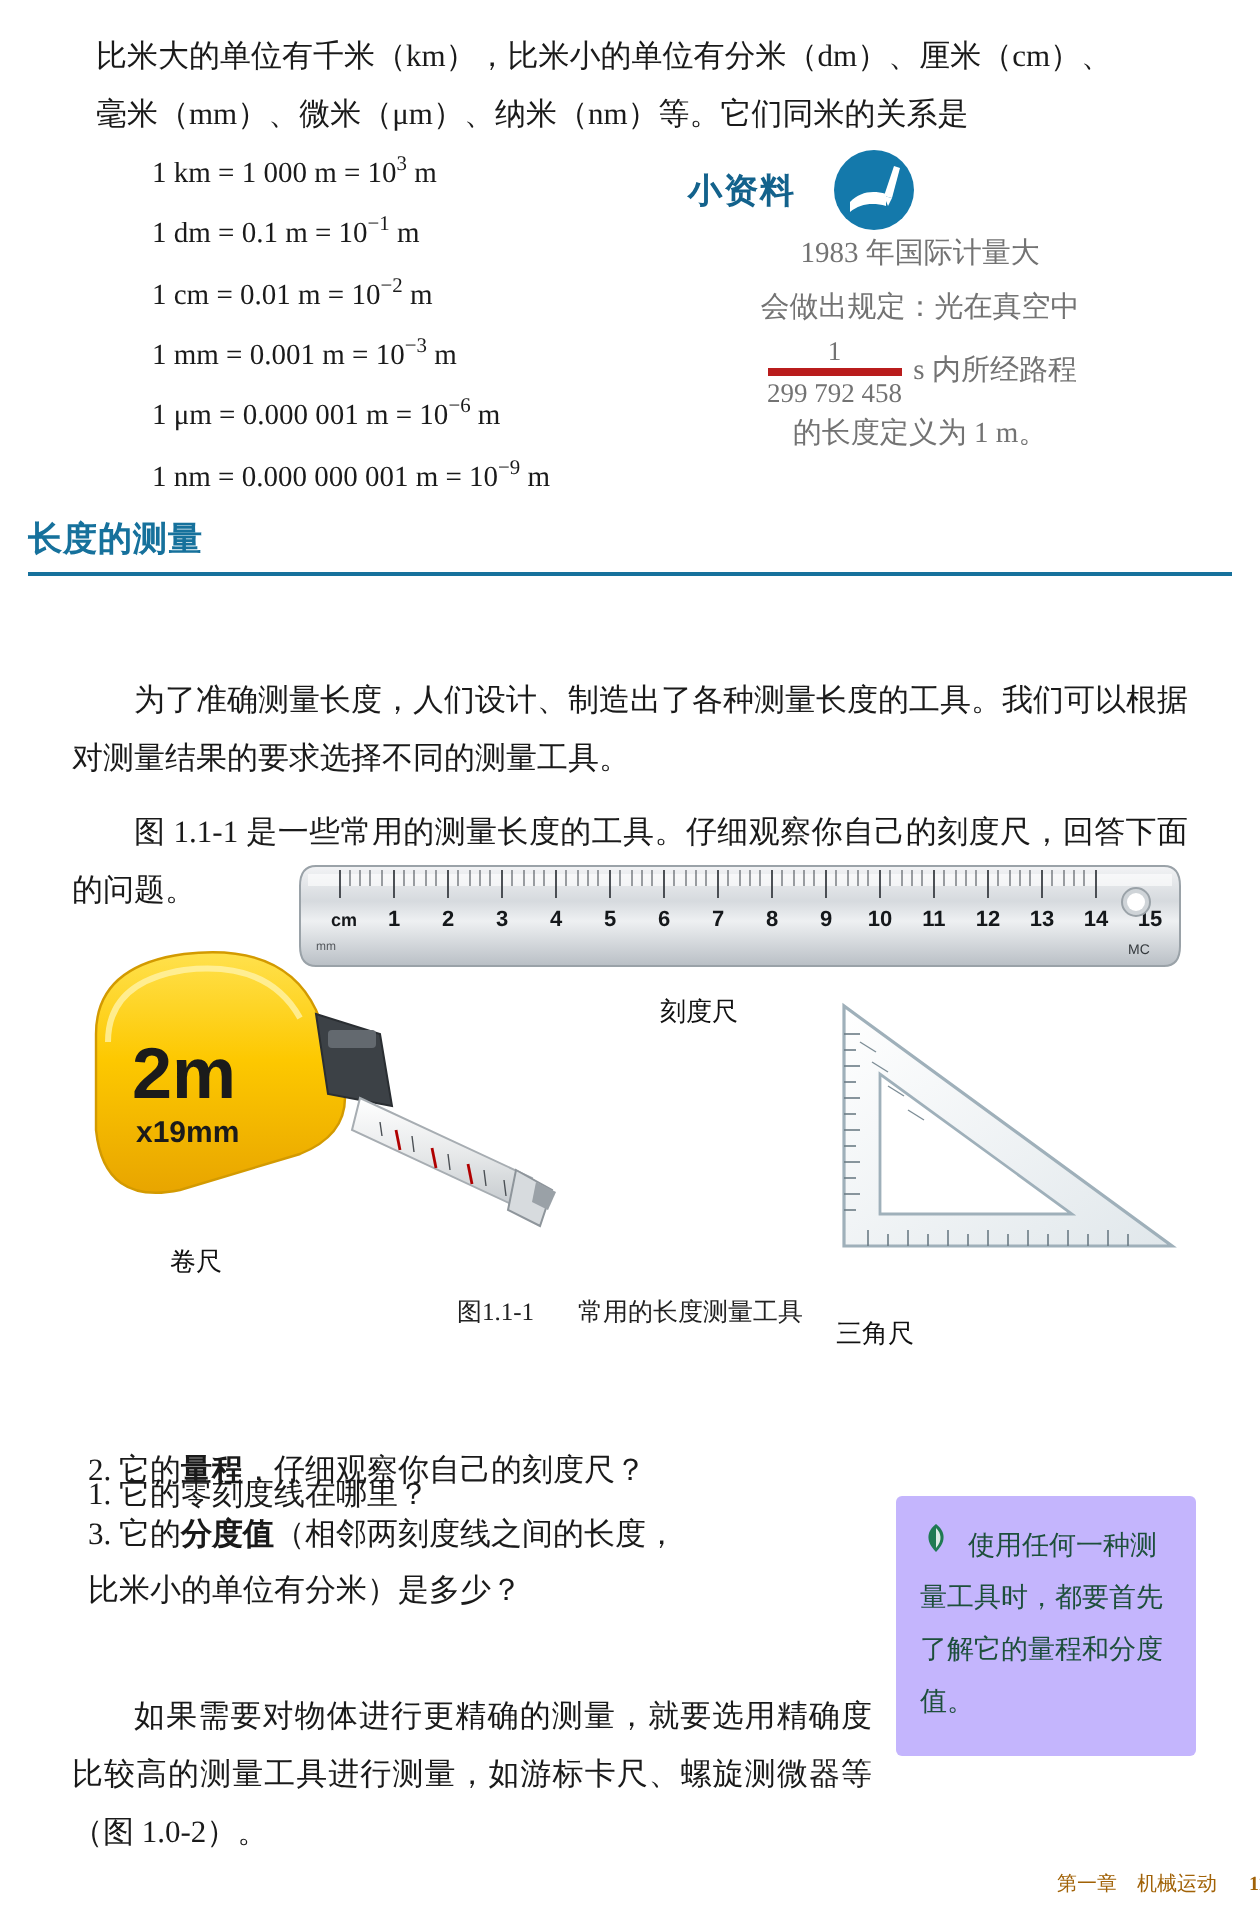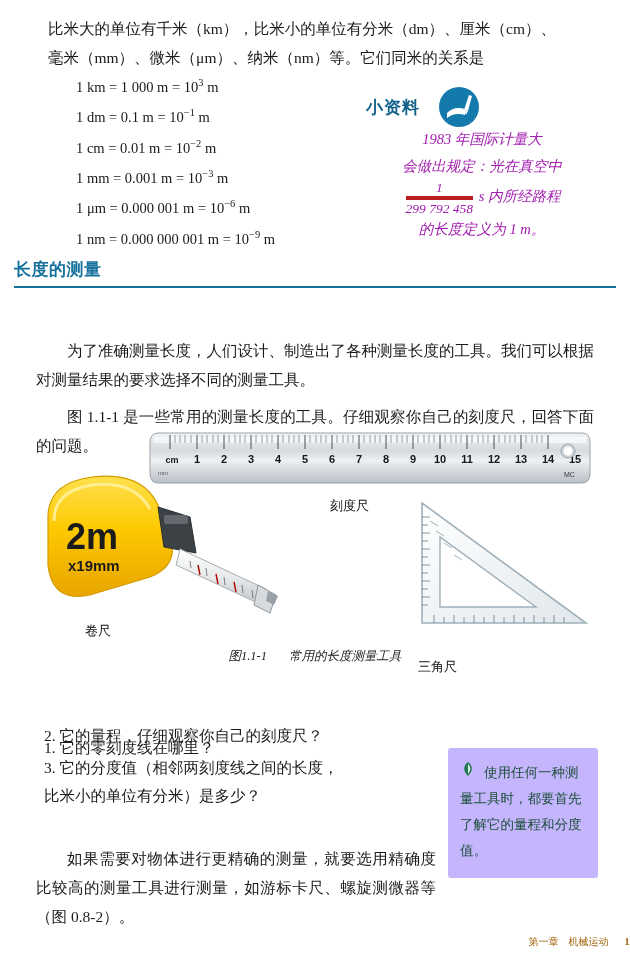--- a/index.html
+++ b/index.html
@@ -43,24 +43,23 @@
     width: 300px;
     font-size: 14.5px;
     line-height: 26.5px;
   }
   .conv-list .row { white-space: nowrap; }
   sup { font-size: 0.72em; vertical-align: super; }
 
   
   .sidebox {
     position: absolute;
-    left: 366px;
+    left: 344px;
     top: 78px;
     width: 232px;
-    margin-top: 12px;
   }
   .sidebox-head {
     position: relative;
     height: 34px;
   }
   .sidebox-title {
     position: absolute;
     left: 0;
     top: 6px;
     font-size: 17px;
@@ -74,22 +73,21 @@
     left: 72px;
     top: -4px;
     width: 42px;
     height: 42px;
   }
   .sidebox-body {
     margin-top: 2px;
     font-size: 14.5px;
     line-height: 27px;
     text-align: center;
-    color: #a21caf;
-    font-style: italic;
+    color: #737373;
   }
   .frac {
     display: inline-block;
     vertical-align: middle;
     text-align: center;
     line-height: 1.15;
     margin: 0 2px;
   }
   .frac .num { display: block; font-size: 13.5px; }
   .frac .den {
@@ -143,21 +141,20 @@
     height: 245px;
   }
   .fig-caption {
     position: absolute;
     left: 0;
     top: 648px;
     width: 630px;
     text-align: center;
     font-size: 12.5px;
     color: #222;
-    font-style: italic;
   }
   .fig-caption .sp { display: inline-block; width: 22px; }
   .lbl {
     position: absolute;
     font-size: 13px;
     color: #111;
   }
   #lbl-ruler { left: 330px; top: 497px; }
   #lbl-tape  { left: 85px;  top: 622px; }
   #lbl-tri   { left: 418px; top: 658px; }
@@ -165,21 +162,21 @@
   
   .q {
     position: absolute;
     font-size: 15.5px;
     line-height: 28px;
     color: #1a1a1a;
   }
   #q1 { left: 44px; top: 690px; width: 420px; margin-top: 44px; }
   #q2 { left: 44px; top: 722px; width: 440px; }
   #q3 { left: 44px; top: 754px; width: 390px; }
-  .bold { font-weight: normal; }
+  .bold { font-weight: bold; }
 
   #para3 {
     position: absolute;
     left: 36px;
     top: 820px;
     width: 400px;
     font-size: 15.5px;
     line-height: 29px;
     text-align: justify;
   }
@@ -487,21 +484,21 @@
   <div class="q" id="q2">
     <span>2.</span>
     <span>它的</span><span class="bold">量程</span><span>，仔细观察你自己的刻度尺？</span>
   </div>
   <div class="q" id="q3">
     <span>3.</span>
     <span>它的</span><span class="bold">分度值</span><span>（相邻两刻度线之间的长度，</span><br>
     <span>比米小的单位有分米）是多少？</span>
   </div>
 
-  <div class="indent" id="para3">如果需要对物体进行更精确的测量，就要选用精确度比较高的测量工具进行测量，如游标卡尺、螺旋测微器等（图 0.8-2）。</div>
+  <div class="indent" id="para3">如果需要对物体进行更精确的测量，就要选用精确度比较高的测量工具进行测量，如游标卡尺、螺旋测微器等（图 1.0-2）。</div>
 
   <div class="tipbox">
     <svg class="tip-icon" viewBox="0 0 16 16">
       <path d="M8 1 C12 4, 14 9, 8 15 C2 9, 4 4, 8 1 Z" fill="#1f7a52"></path>
       <path d="M8 3 C10.5 5.5, 11.5 9, 8 13 Z" fill="#ffffff" opacity="0.85"></path>
     </svg>
     <div class="tip-text">使用任何一种测量工具时，都要首先了解它的量程和分度值。</div>
   </div>
 
   <div class="footer">

